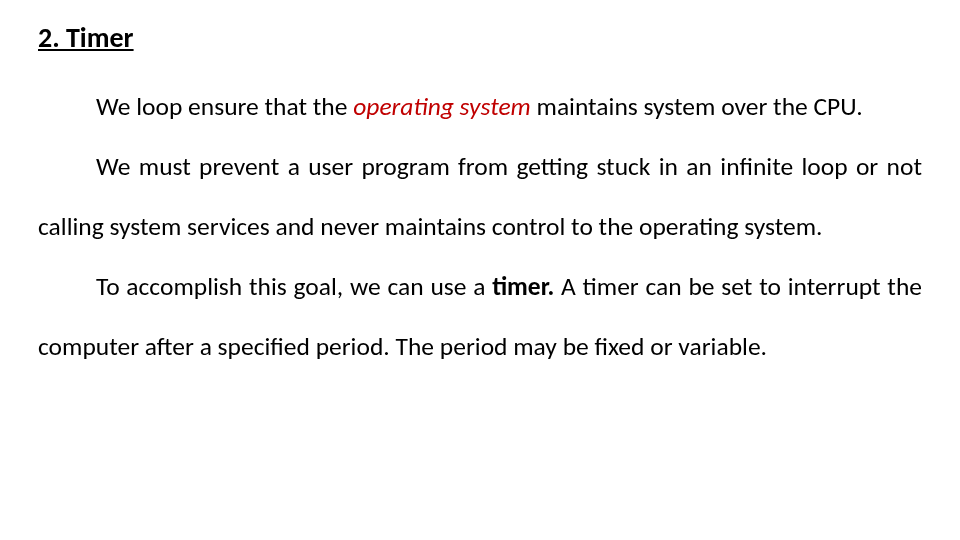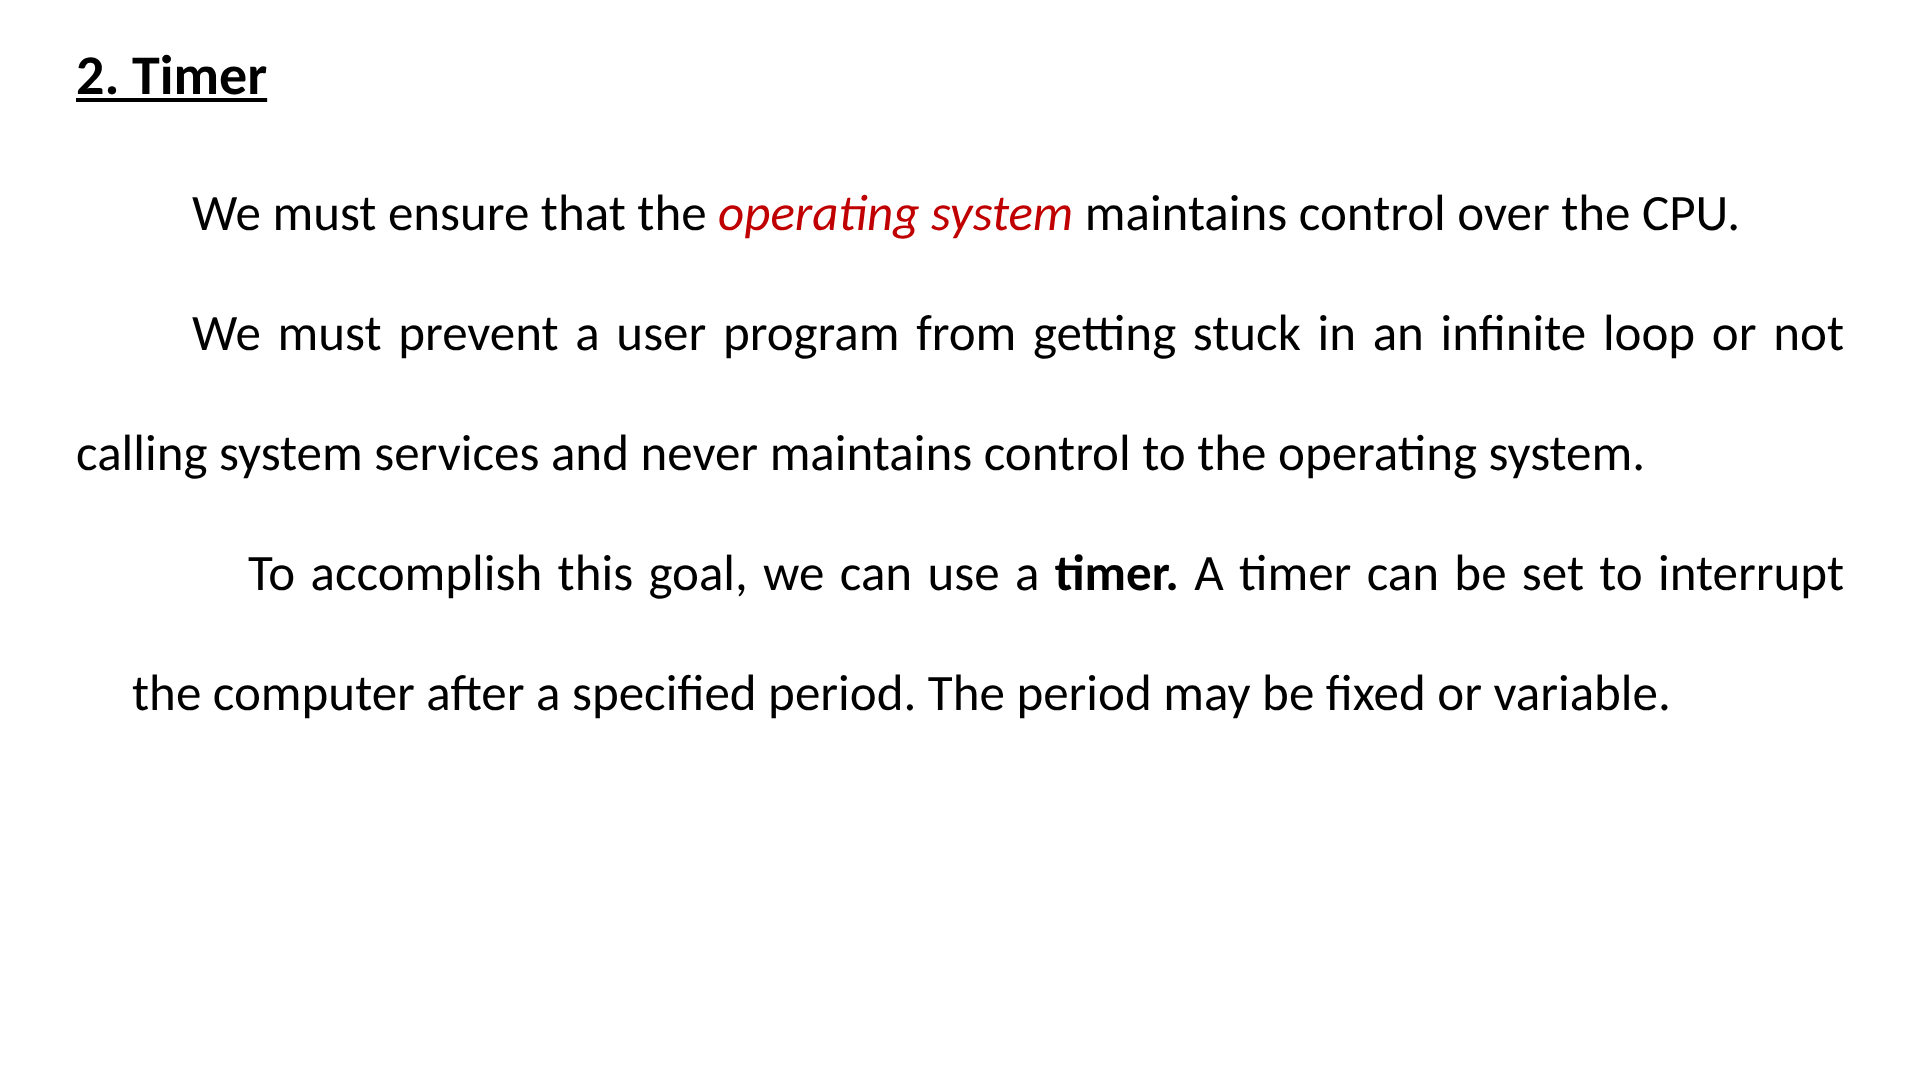--- a/index.html
+++ b/index.html
@@ -27,37 +27,37 @@
   }
   .para {
     font-size: 25.5px;
     line-height: 2.35;
     text-indent: 58px;
     margin: 0;
     color: #000000;
   }
   .para1 { text-align: left; }
   .para2 { text-align: justify; }
-  .para3 { text-align: justify; margin-left: 28px; }
+  .para3 { text-align: justify; }
   .red {
     color: #c00000;
     font-style: italic;
   }
   .bold {
     font-weight: 700;
   }
 </style>
 </head>
 <body>
 
 <div class="slide">
   <h2 class="heading">2. Timer</h2>
 
   <p class="para para1">
-    <span>We must ensure that the </span><span class="red">operating system </span><span>maintains control over the CPU.</span>
+    <span>We loop ensure that the </span><span class="red">operating system </span><span>maintains system over the CPU.</span>
   </p>
 
   <p class="para para2">We must prevent a user program from getting stuck in an infinite loop or not calling system services and never maintains control to the operating system.</p>
 
   <p class="para para3">
     <span>To accomplish this goal, we can use a </span><span class="bold">timer. </span><span>A timer can be set to interrupt the computer after a specified period. The period may be fixed or variable.</span>
   </p>
 </div>
 
 </body></html>

